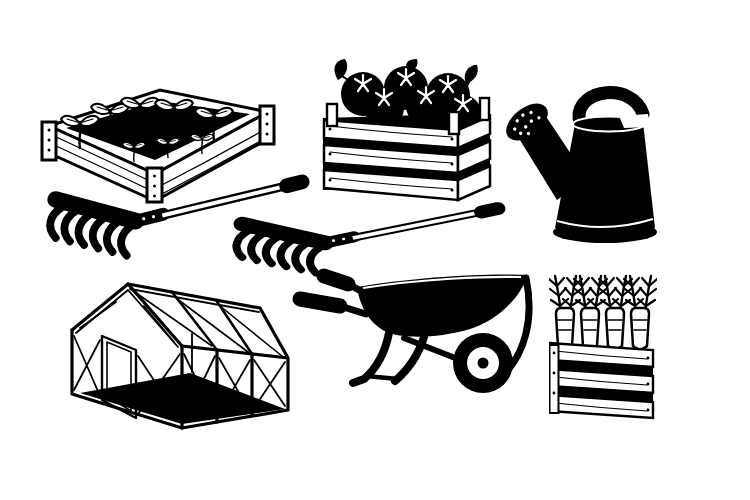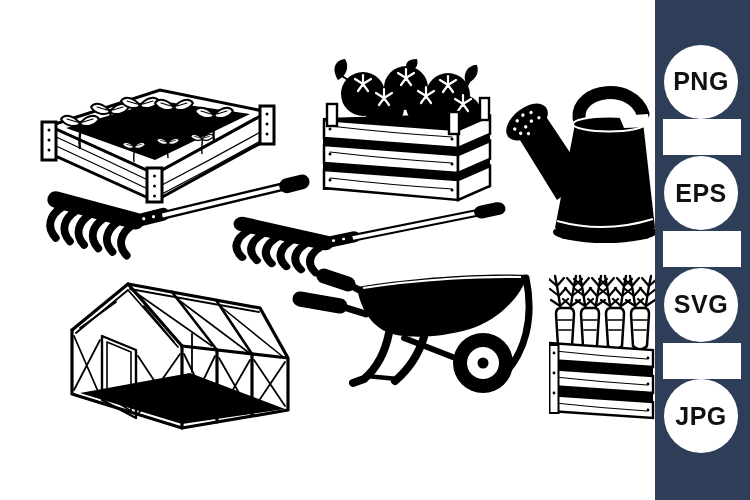--- a/index.html
+++ b/index.html
@@ -264,31 +264,14 @@
         <circle cx="5" cy="95" r="1.4"></circle>
           <circle cx="5" cy="115" r="1.4"></circle>
           <circle cx="5" cy="135" r="1.4"></circle>
         <circle cx="99" cy="100" r="1.4"></circle>
           <circle cx="99" cy="126" r="1.4"></circle>
           <circle cx="99" cy="152" r="1.4"></circle>
       </g>
     </svg>
   </div>
 
-  <aside class="sidebar">
-    <div class="badge" style="top:44.5px">
-      <span>PNG</span>
-    </div>
-    <div class="bar" style="top:119px"></div>
-    <div class="badge" style="top:156px">
-      <span>EPS</span>
-    </div>
-    <div class="bar" style="top:231px"></div>
-    <div class="badge" style="top:267.5px">
-      <span>SVG</span>
-    </div>
-    <div class="bar" style="top:342.5px"></div>
-    <div class="badge" style="top:379px">
-      <span>JPG</span>
-    </div>
-  </aside>
 
 </div>
 
 </body></html>

